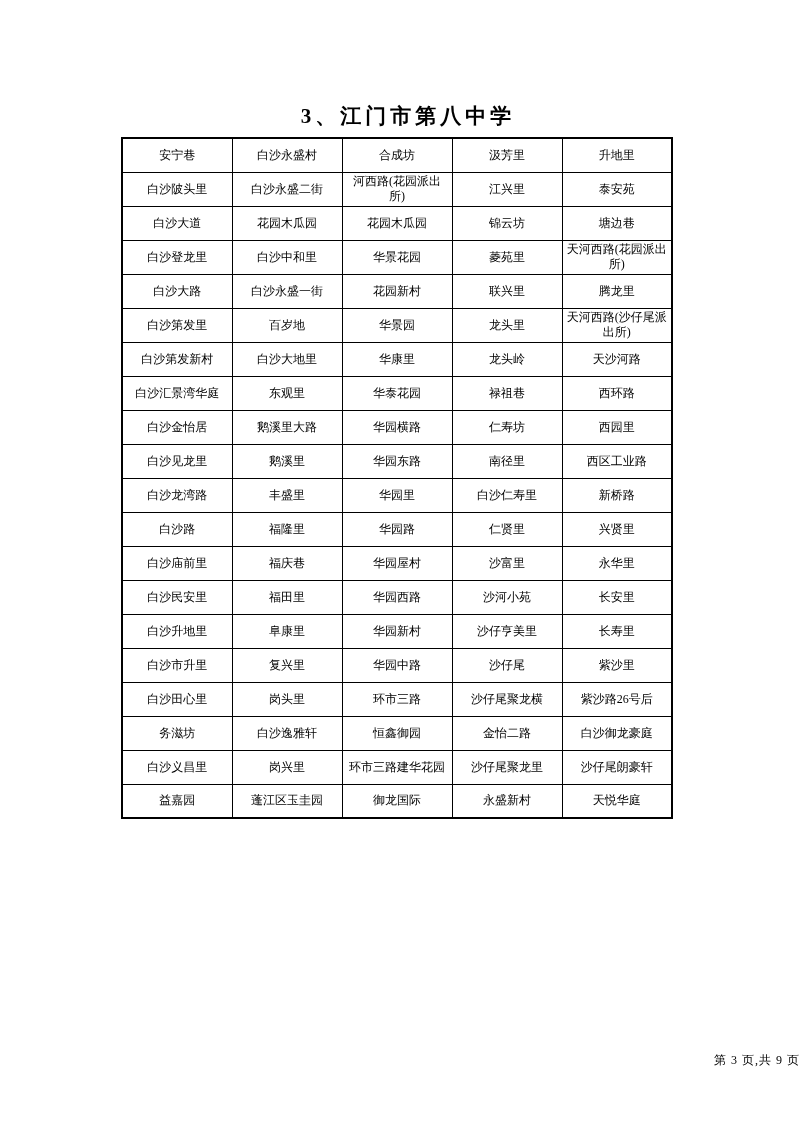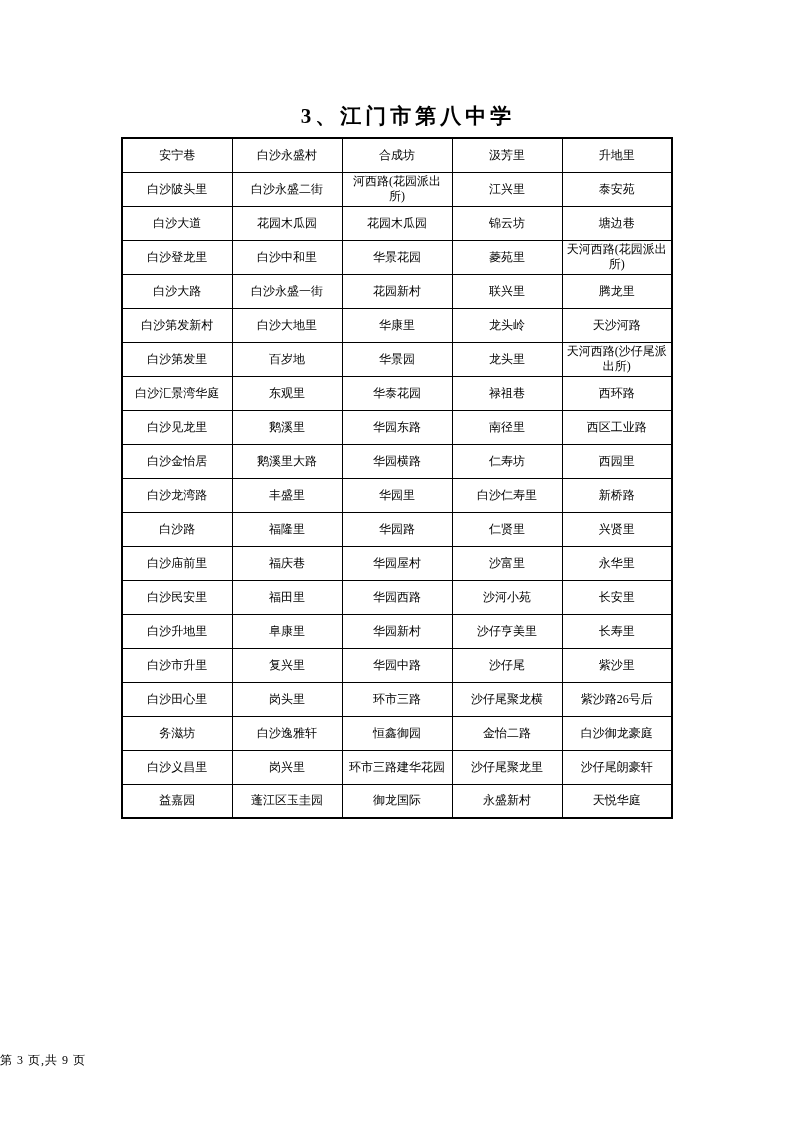--- a/index.html
+++ b/index.html
@@ -43,21 +43,21 @@
     line-height: 1.25;
     padding: 1px 4px;
     overflow: hidden;
     word-break: break-all;
   }
   .page-footer {
     position: absolute;
     top: 1052px;
     left: 0;
     width: 100%;
-    text-align: left;
+    text-align: right;
     font-size: 12px;
     letter-spacing: 1px;
     color: #000000;
   }
 </style>
 </head>
 <body>
 
 <div class="page">
   <div class="doc-title">3、江门市第八中学</div>
@@ -93,55 +93,55 @@
           <td>天河西路(花园派出所)</td>
         </tr>
         <tr>
           <td>白沙大路</td>
           <td>白沙永盛一街</td>
           <td>花园新村</td>
           <td>联兴里</td>
           <td>腾龙里</td>
         </tr>
         <tr>
+          <td>白沙第发里</td>
+          <td>百岁地</td>
+          <td>华景园</td>
+          <td>龙头里</td>
+          <td>天河西路(沙仔尾派出所)</td>
+        </tr>
+        <tr>
           <td>白沙第发新村</td>
           <td>白沙大地里</td>
           <td>华康里</td>
           <td>龙头岭</td>
           <td>天沙河路</td>
         </tr>
         <tr>
-          <td>白沙第发里</td>
-          <td>百岁地</td>
-          <td>华景园</td>
-          <td>龙头里</td>
-          <td>天河西路(沙仔尾派出所)</td>
-        </tr>
-        <tr>
           <td>白沙汇景湾华庭</td>
           <td>东观里</td>
           <td>华泰花园</td>
           <td>禄祖巷</td>
           <td>西环路</td>
         </tr>
         <tr>
+          <td>白沙金怡居</td>
+          <td>鹅溪里大路</td>
+          <td>华园横路</td>
+          <td>仁寿坊</td>
+          <td>西园里</td>
+        </tr>
+        <tr>
           <td>白沙见龙里</td>
           <td>鹅溪里</td>
           <td>华园东路</td>
           <td>南径里</td>
           <td>西区工业路</td>
         </tr>
         <tr>
-          <td>白沙金怡居</td>
-          <td>鹅溪里大路</td>
-          <td>华园横路</td>
-          <td>仁寿坊</td>
-          <td>西园里</td>
-        </tr>
-        <tr>
           <td>白沙龙湾路</td>
           <td>丰盛里</td>
           <td>华园里</td>
           <td>白沙仁寿里</td>
           <td>新桥路</td>
         </tr>
         <tr>
           <td>白沙路</td>
           <td>福隆里</td>
           <td>华园路</td>

